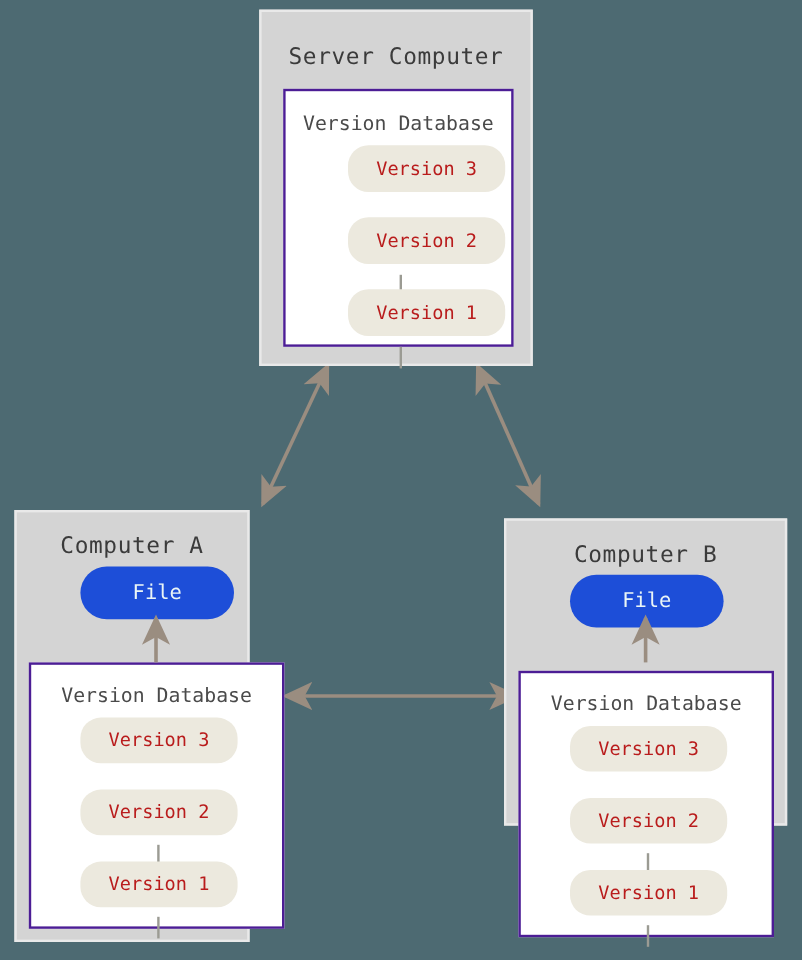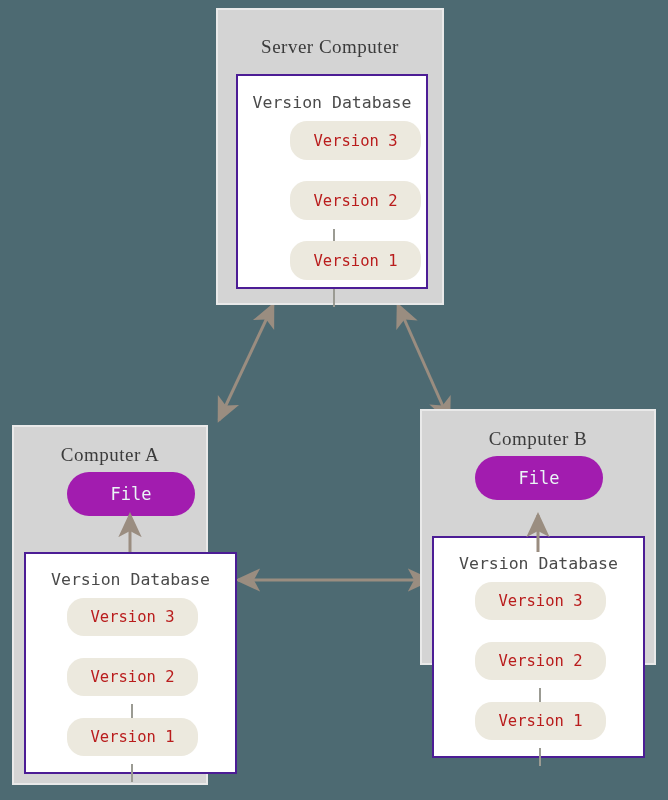--- a/index.html
+++ b/index.html
@@ -33,21 +33,20 @@
   }
   .machine-title {
     position: absolute;
     left: 0;
     right: 0;
     text-align: center;
     color: #3b3b3b;
     font-size: 19px;
     letter-spacing: 0.5px;
     white-space: nowrap;
-    font-family: Liberation Serif, serif;
   }
 
   
   .vdb {
     position: absolute;
     background: #ffffff;
     border: 2px solid #4c1d95;
     box-sizing: border-box;
   }
   .vdb-title {
@@ -75,21 +74,21 @@
   }
   .vlink {
     position: absolute;
     width: 2px;
     background: #9b9b93;
   }
 
   
   .filepill {
     position: absolute;
-    background: #a21caf;
+    background: #1d4ed8;
     border-radius: 22px;
     color: #eaf5f6;
     font-size: 17px;
     display: flex;
     align-items: center;
     justify-content: center;
     box-sizing: border-box;
     z-index: 4;
     white-space: nowrap;
   }
@@ -155,21 +154,21 @@
 
       <div class="vlink" style="left:105px; top:150px; height:18px;"></div>
       <div class="vlink" style="left:105px; top:210px; height:18px;"></div>
 
       <div class="vpill" style="left:41px; top:44px; width:131px; height:38px;">Version 3</div>
       <div class="vpill" style="left:41px; top:104px; width:131px; height:38px;">Version 2</div>
       <div class="vpill" style="left:41px; top:164px; width:131px; height:38px;">Version 1</div>
     </div>
   </div>
 
-  <div class="machine" style="left:420px; top:409px; width:236px; height:256px;">
+  <div class="machine" style="left:420px; top:432px; width:236px; height:256px;">
     <div class="machine-title" style="top:17px;">Computer B</div>
 
     <div class="filepill" style="left:53px; top:45px; width:128px; height:44px;">File</div>
 
     <div class="vdb" style="left:10px; top:125px; width:213px; height:222px;">
       <div class="vdb-title" style="top:16px;">Version Database</div>
 
       <div class="vlink" style="left:105px; top:150px; height:18px;"></div>
       <div class="vlink" style="left:105px; top:210px; height:18px;"></div>
 

